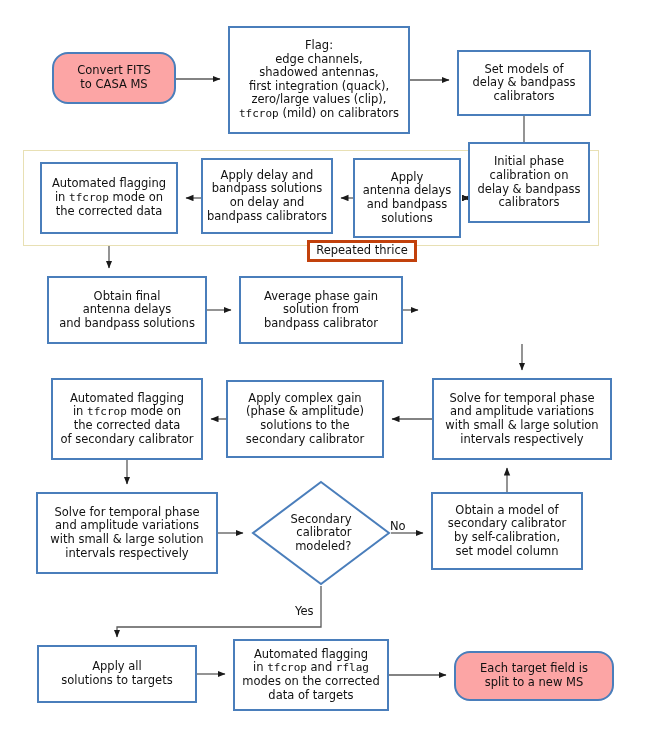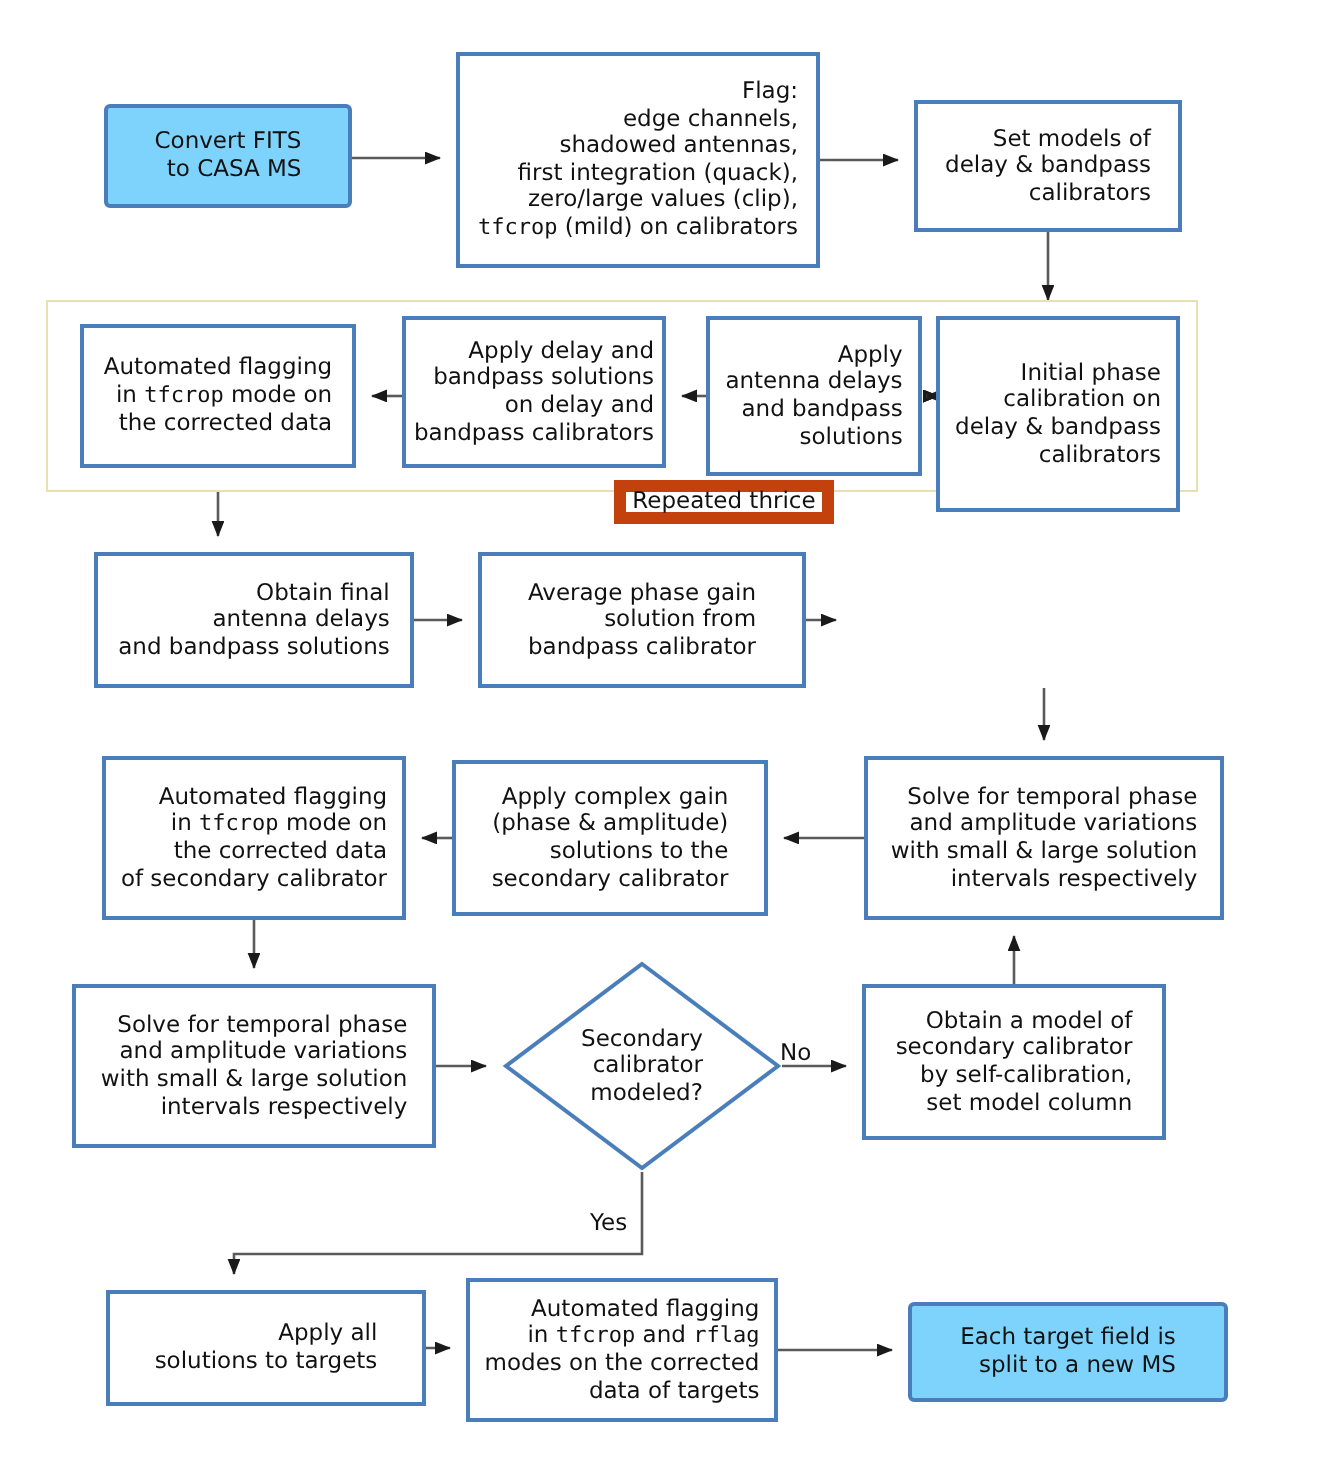--- a/index.html
+++ b/index.html
@@ -29,41 +29,41 @@
   }
   .node {
     position: absolute;
     box-sizing: border-box;
     border: 2px solid #4a7ebb;
     background: #ffffff;
     color: #111111;
     display: flex;
     align-items: center;
     justify-content: center;
-    text-align: right;
+    text-align: center;
     line-height: 1.18;
     font-size: 11.5px;
     padding: 2px 3px;
     z-index: 2;
   }
   .node .txt {
     display: block;
     white-space: pre-line;
   }
   .node.green {
-    background: #7dd3fc;
-    border-radius: 3px;
+    background: #fca5a5;
+    border-radius: 16px;
   }
   .node.loopbox {
     border: 1px solid #e8e0b4;
     background: transparent;
     z-index: 1;
   }
   .node.looplabel {
-    border: 6px solid #c2410c;
+    border: 3px solid #c2410c;
     background: #ffffff;
     font-size: 11.5px;
     z-index: 3;
   }
   .diamond {
     position: absolute;
     z-index: 2;
   }
   .diamond .dshape {
     position: absolute;
@@ -188,21 +188,21 @@
 bandpass calibrators</span>
   </div>
 
   <div class="node" style="left:353px; top:158px; width:108px; height:80px;">
     <span class="txt">Apply
 antenna delays
 and bandpass
 solutions</span>
   </div>
 
-  <div class="node" style="left:468px; top:158px; width:122px; height:98px;">
+  <div class="node" style="left:468px; top:142px; width:122px; height:81px;">
     <span class="txt">Initial phase
 calibration on
 delay &amp; bandpass
 calibrators</span>
   </div>
 
   <div class="node looplabel" style="left:307px; top:240px; width:110px; height:22px;">
     <span class="txt">Repeated thrice</span>
   </div>
 
@@ -259,21 +259,21 @@
   <div class="node" style="left:431px; top:492px; width:152px; height:78px;">
     <span class="txt">Obtain a model of
 secondary calibrator
 by self-calibration,
 set model column</span>
   </div>
 
   <span class="edge-label" style="left:390px; top:519px;">No</span>
   <span class="edge-label" style="left:295px; top:604px;">Yes</span>
 
-  <div class="node" style="left:37px; top:645px; width:160px; height:58px;margin-left:16px;">
+  <div class="node" style="left:37px; top:645px; width:160px; height:58px;">
     <span class="txt">Apply all
 solutions to targets</span>
   </div>
 
   <div class="node" style="left:233px; top:639px; width:156px; height:72px;">
     <span class="txt">Automated flagging
 in <span class="mono">tfcrop</span> and <span class="mono">rflag</span>
 modes on the corrected
 data of targets</span>
   </div>

